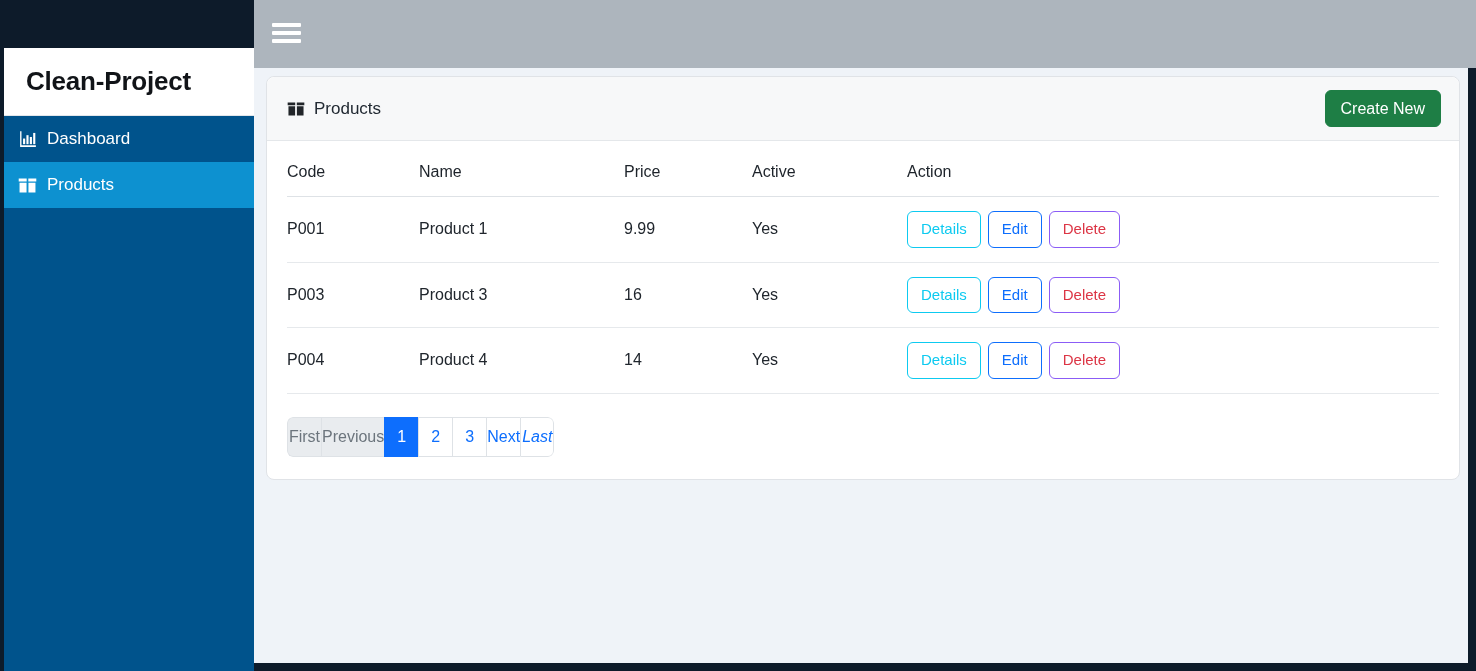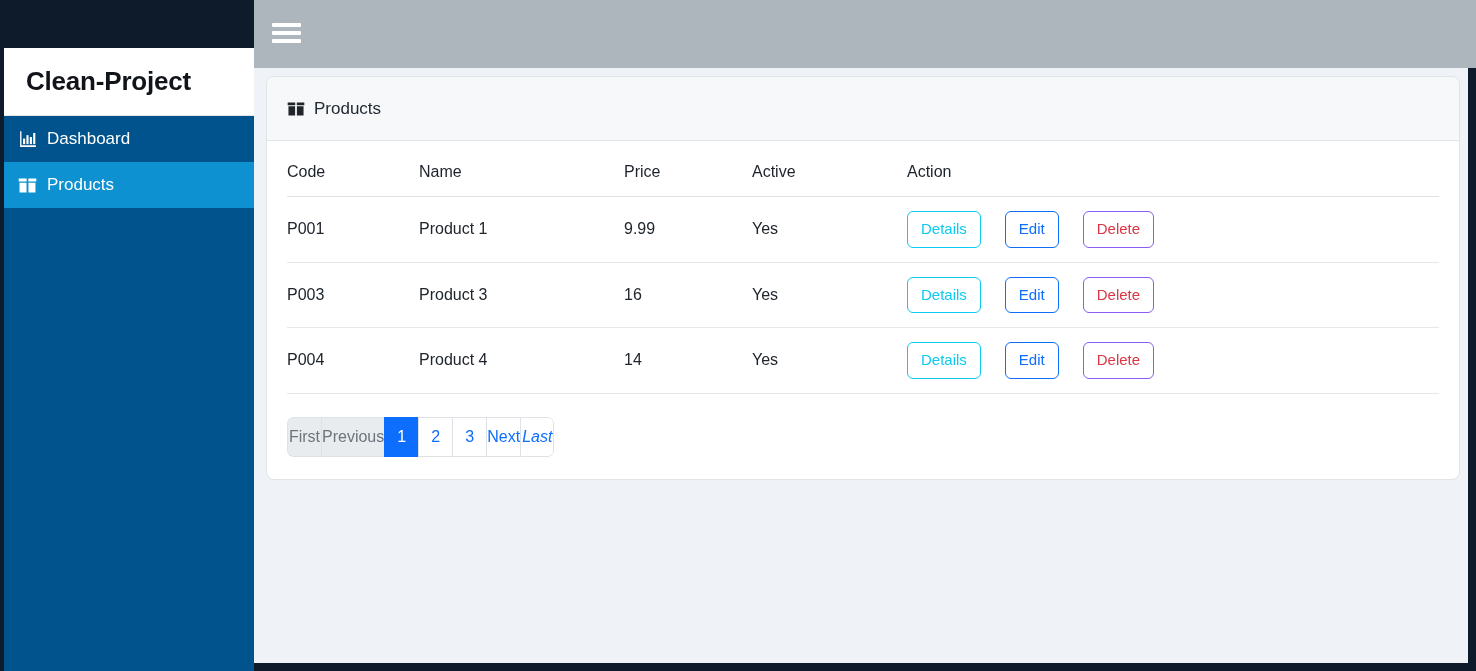--- a/index.html
+++ b/index.html
@@ -143,21 +143,21 @@
     padding: 14px 0;
     border-bottom: 1px solid #e6e9ec;
     vertical-align: middle;
   }
   tbody tr:last-child td { border-bottom: 1px solid #e6e9ec; }
   .col-code   { width: 132px; }
   .col-name   { width: 205px; }
   .col-price  { width: 128px; }
   .col-active { width: 155px; }
   .col-action { width: auto; }
-  .actions { display: flex; gap: 24px; }
+  .actions { display: flex; gap: 7px; }
   .btn-out {
     border-radius: 6px;
     background: #ffffff;
     font-size: 15px;
     font-family: "Liberation Sans", sans-serif;
     padding: 9px 13px;
     cursor: pointer;
     line-height: 1.1;
   }
   .btn-info   { border: 1px solid #0dcaf0; color: #0dcaf0; }
@@ -249,20 +249,21 @@
 
       <div class="card-header">
         <div class="card-header-left">
           <span class="box-icon">
             <svg width="18" height="18" viewBox="0 0 16 16" fill="#212529" aria-hidden="true">
               <path d="M0.6 2.2h6.7v2.4H0.6V2.2zm8.1 0h6.7v2.4H8.7V2.2zM1.3 5.6h5.9v8.2H1.3V5.6zm7.5 0h5.9v8.2H8.8V5.6z"></path>
             </svg>
           </span>
           <span>Products</span>
         </div>
+        <button class="btn-create">Create New</button>
       </div>
 
       <div class="card-body">
         <table>
           <thead>
             <tr>
               <th class="col-code">Code</th>
               <th class="col-name">Name</th>
               <th class="col-price">Price</th>
               <th class="col-active">Active</th>

